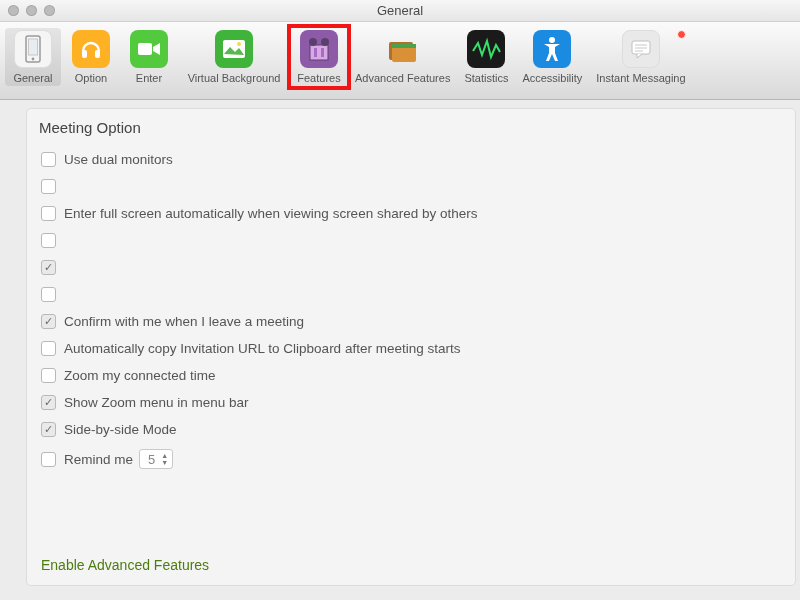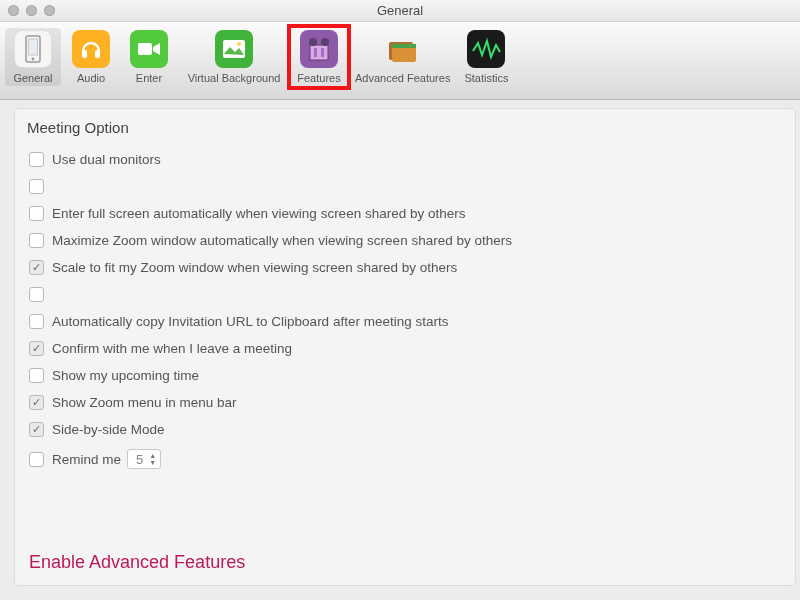--- a/index.html
+++ b/index.html
@@ -78,20 +78,21 @@
     position: absolute;
     top: 2px; right: 6px;
     width: 9px; height: 9px;
     background: #ff4b3e;
     border-radius: 50%;
     border: 1px solid #fff;
   }
   .content {
     padding: 8px 4px 14px 14px;
     height: calc(600px - 22px - 78px);
+    margin-left: 12px;
   }
   .panel {
     background: #f4f4f4;
     border: 1px solid #dcdcdc;
     border-radius: 5px;
     padding: 10px 12px 14px 12px;
     height: 100%;
     position: relative;
   }
   .section-title {
@@ -138,22 +139,22 @@
     padding: 0 4px 0 8px;
     color: #888;
     font-size: 13px;
   }
   .stepper .arrows {
     display: flex; flex-direction: column;
     margin-left: 6px;
     font-size: 7px; line-height: 7px; color: #777;
   }
   .link {
-    color: #be185d;
-    font-size: 18px;
+    color: #4d7c0f;
+    font-size: 14px;
     position: absolute;
     left: 14px;
     bottom: 12px;
     cursor: pointer;
   }
   
   .ic-general{background:#f5f5f5;border:1px solid #ddd;}
   .ic-audio{background:#ffb124;}
   .ic-video{background:#53c93d;}
   .ic-vbg{background:#3fb33a;}
@@ -189,21 +190,21 @@
   </div>
 
   <div class="toolbar-item">
     <div class="icon ic-audio">
       <svg width="24" height="24" viewBox="0 0 24 24">
           <path d="M4 14a8 8 0 0 1 16 0" fill="none" stroke="#fff" stroke-width="2.3"></path>
           <rect x="3" y="13" width="5" height="8" rx="2" fill="#fff"></rect>
           <rect x="16" y="13" width="5" height="8" rx="2" fill="#fff"></rect>
         </svg>
     </div>
-    <span>Audio</span>
+    <span>Option</span>
   </div>
 
   <div class="toolbar-item">
     <div class="icon ic-video">
       <svg width="26" height="20" viewBox="0 0 26 20">
           <rect x="2" y="4" width="14" height="12" rx="2" fill="#fff"></rect>
           <path d="M17 8 L24 4 V16 L17 12 Z" fill="#fff"></path>
         </svg>
     </div>
     <span>Enter</span>
@@ -247,61 +248,81 @@
 
   <div class="toolbar-item">
     <div class="icon ic-stats">
       <svg width="30" height="24" viewBox="0 0 30 24">
           <polyline points="2,14 7,6 11,18 16,4 20,20 25,8 29,15" fill="none" stroke="#36e06b" stroke-width="2"></polyline>
         </svg>
     </div>
     <span>Statistics</span>
   </div>
 
-
+  <div class="toolbar-item">
+    <div class="icon ic-acc">
+      <svg width="22" height="26" viewBox="0 0 22 26">
+          <circle cx="11" cy="4" r="3" fill="#fff"></circle>
+          <path d="M3 8 H19 L14 11 V17 L17 25 H14 L11 18 L8 25 H5 L8 17 V11 Z" fill="#fff"></path>
+        </svg>
+    </div>
+    <span>Accessibility</span>
+  </div>
+
+  <div class="toolbar-item" style="min-width:100px">
+    <div class="badge"></div>
+    <div class="icon ic-im">
+      <svg width="24" height="22" viewBox="0 0 24 22">
+          <rect x="3" y="3" width="18" height="13" rx="2" fill="#fff" stroke="#bfbfbf"></rect>
+          <path d="M8 16 L8 20 L13 16" fill="#fff" stroke="#bfbfbf"></path>
+          <line x1="6" y1="7" x2="18" y2="7" stroke="#c8c8c8"></line>
+          <line x1="6" y1="10" x2="18" y2="10" stroke="#c8c8c8"></line>
+          <line x1="6" y1="13" x2="14" y2="13" stroke="#c8c8c8"></line>
+        </svg>
+    </div>
+    <span>Instant Messaging</span>
+  </div>
 
 </div>
 
 <div class="content">
   <div class="panel">
     <div class="section-title">Meeting Option</div>
 
     <div class="option">
       <span class="checkbox"></span>
       <label>Use dual monitors</label>
     </div>
     <div class="option">
       <span class="checkbox"></span>
     </div>
     <div class="option">
       <span class="checkbox"></span>
       <label>Enter full screen automatically when viewing screen shared by others</label>
     </div>
     <div class="option">
       <span class="checkbox"></span>
-      <label>Maximize Zoom window automatically when viewing screen shared by others</label>
     </div>
     <div class="option">
       <span class="checkbox checked"></span>
-      <label>Scale to fit my Zoom window when viewing screen shared by others</label>
-    </div>
-    <div class="option">
-      <span class="checkbox"></span>
-    </div>
-    <div class="option">
-      <span class="checkbox"></span>
-      <label>Automatically copy Invitation URL to Clipboard after meeting starts</label>
+    </div>
+    <div class="option">
+      <span class="checkbox"></span>
     </div>
     <div class="option">
       <span class="checkbox checked"></span>
       <label>Confirm with me when I leave a meeting</label>
     </div>
     <div class="option">
       <span class="checkbox"></span>
-      <label>Show my upcoming time</label>
+      <label>Automatically copy Invitation URL to Clipboard after meeting starts</label>
+    </div>
+    <div class="option">
+      <span class="checkbox"></span>
+      <label>Zoom my connected time</label>
     </div>
     <div class="option">
       <span class="checkbox checked"></span>
       <label>Show Zoom menu in menu bar</label>
     </div>
     <div class="option">
       <span class="checkbox checked"></span>
       <label>Side-by-side Mode</label>
     </div>
 

